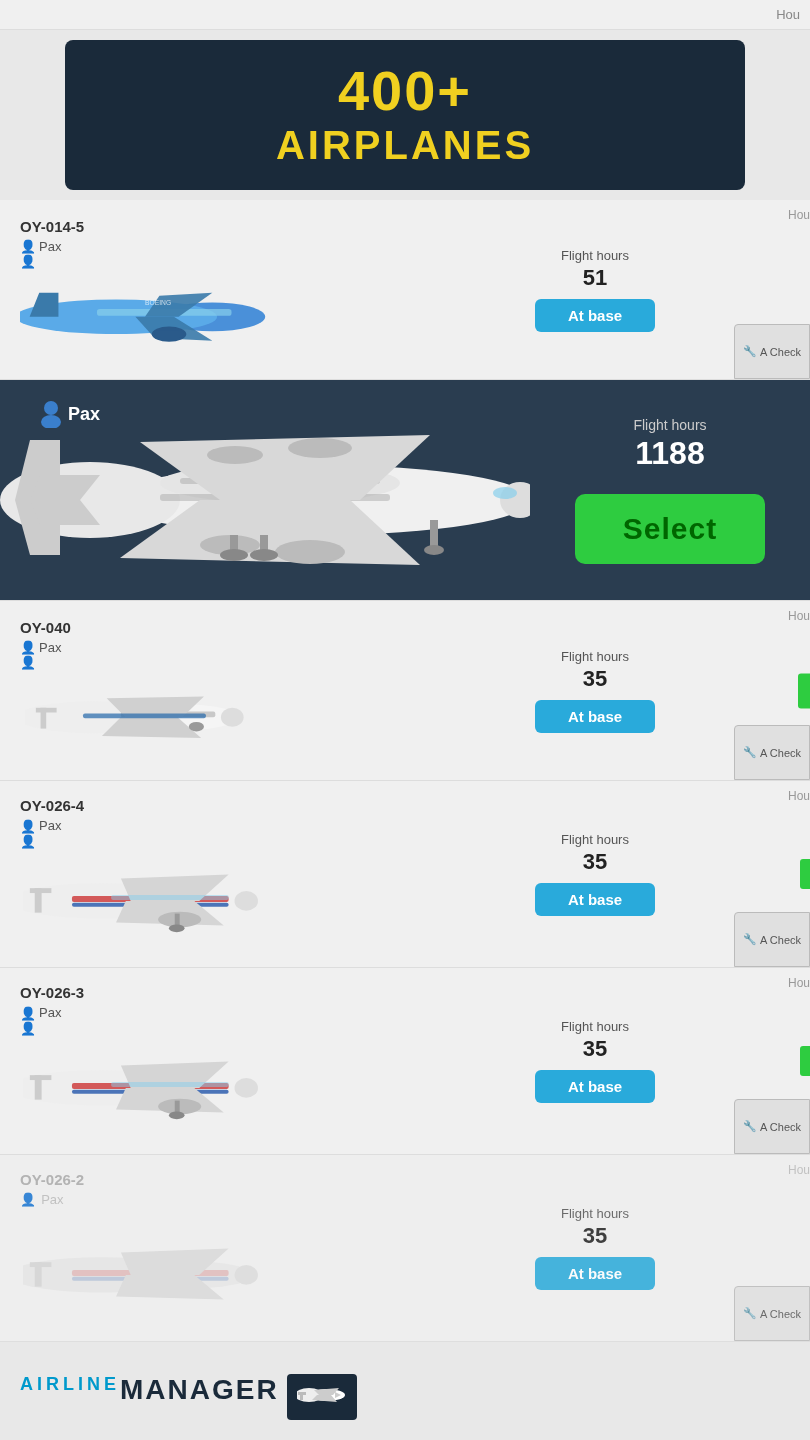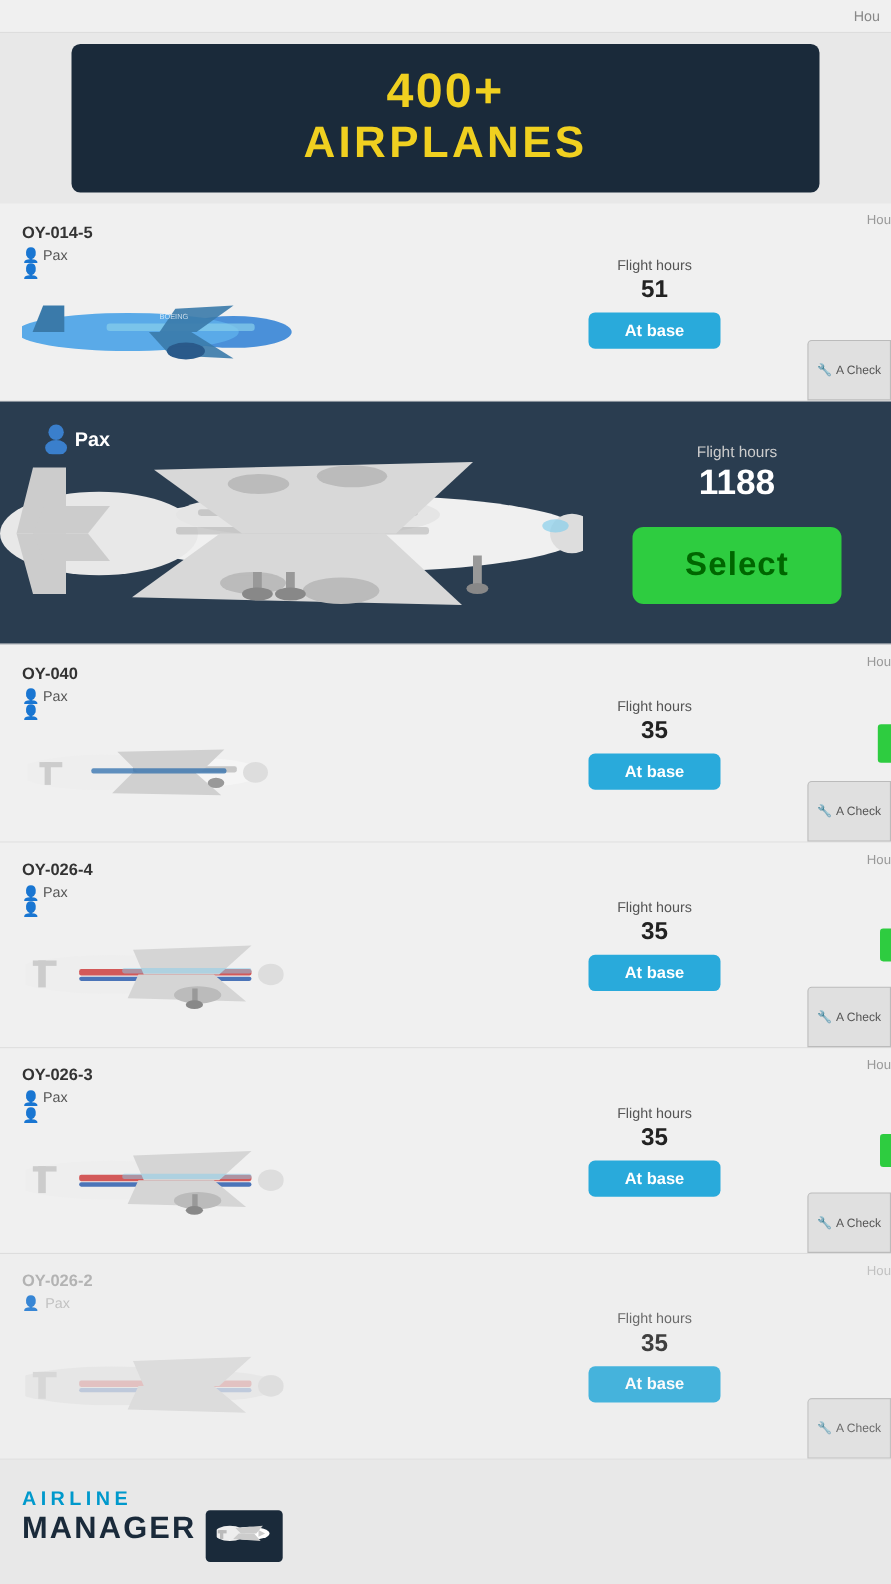--- a/index.html
+++ b/index.html
@@ -18,21 +18,21 @@
       margin: 0 auto;
       background: #1a2a3a;
       border-radius: 8px;
       text-align: center;
       padding: 18px 20px 22px;
       position: relative;
       top: 10px;
     }
     .banner-line1 {
       color: #f0d020;
-      font-size: 44px;
+      font-size: 56px;
       font-weight: 900;
       letter-spacing: 2px;
     }
     .banner-line2 {
       color: #f0d020;
       font-size: 40px;
       font-weight: 900;
       letter-spacing: 3px;
     }
 
@@ -191,21 +191,21 @@
     .am-logo {
       position: fixed;
       bottom: 20px;
       left: 20px;
       display: flex;
       flex-direction: column;
       align-items: flex-start;
     }
     .am-logo-text {
       display: flex;
-      flex-direction: column;
+      flex-direction: row;
     }
     .am-airline {
       color: #0099cc;
       font-size: 18px;
       font-weight: 600;
       letter-spacing: 4px;
     }
     .am-manager {
       color: #1a2a3a;
       font-size: 28px;

